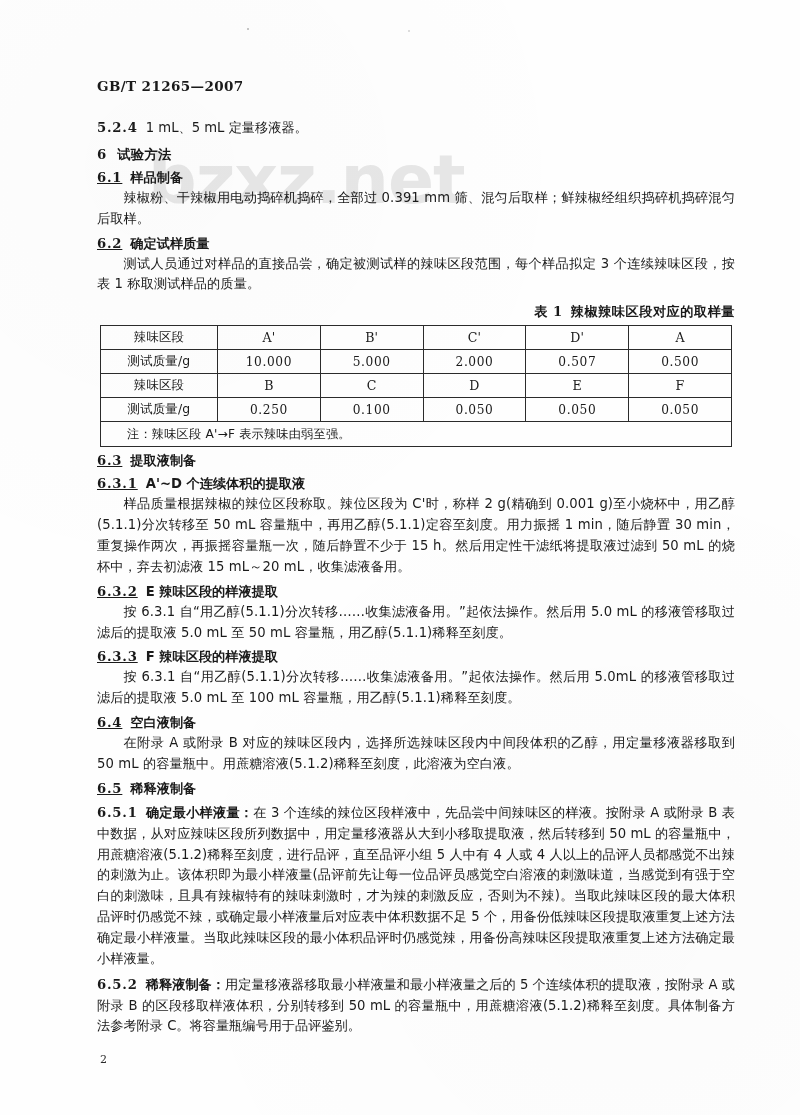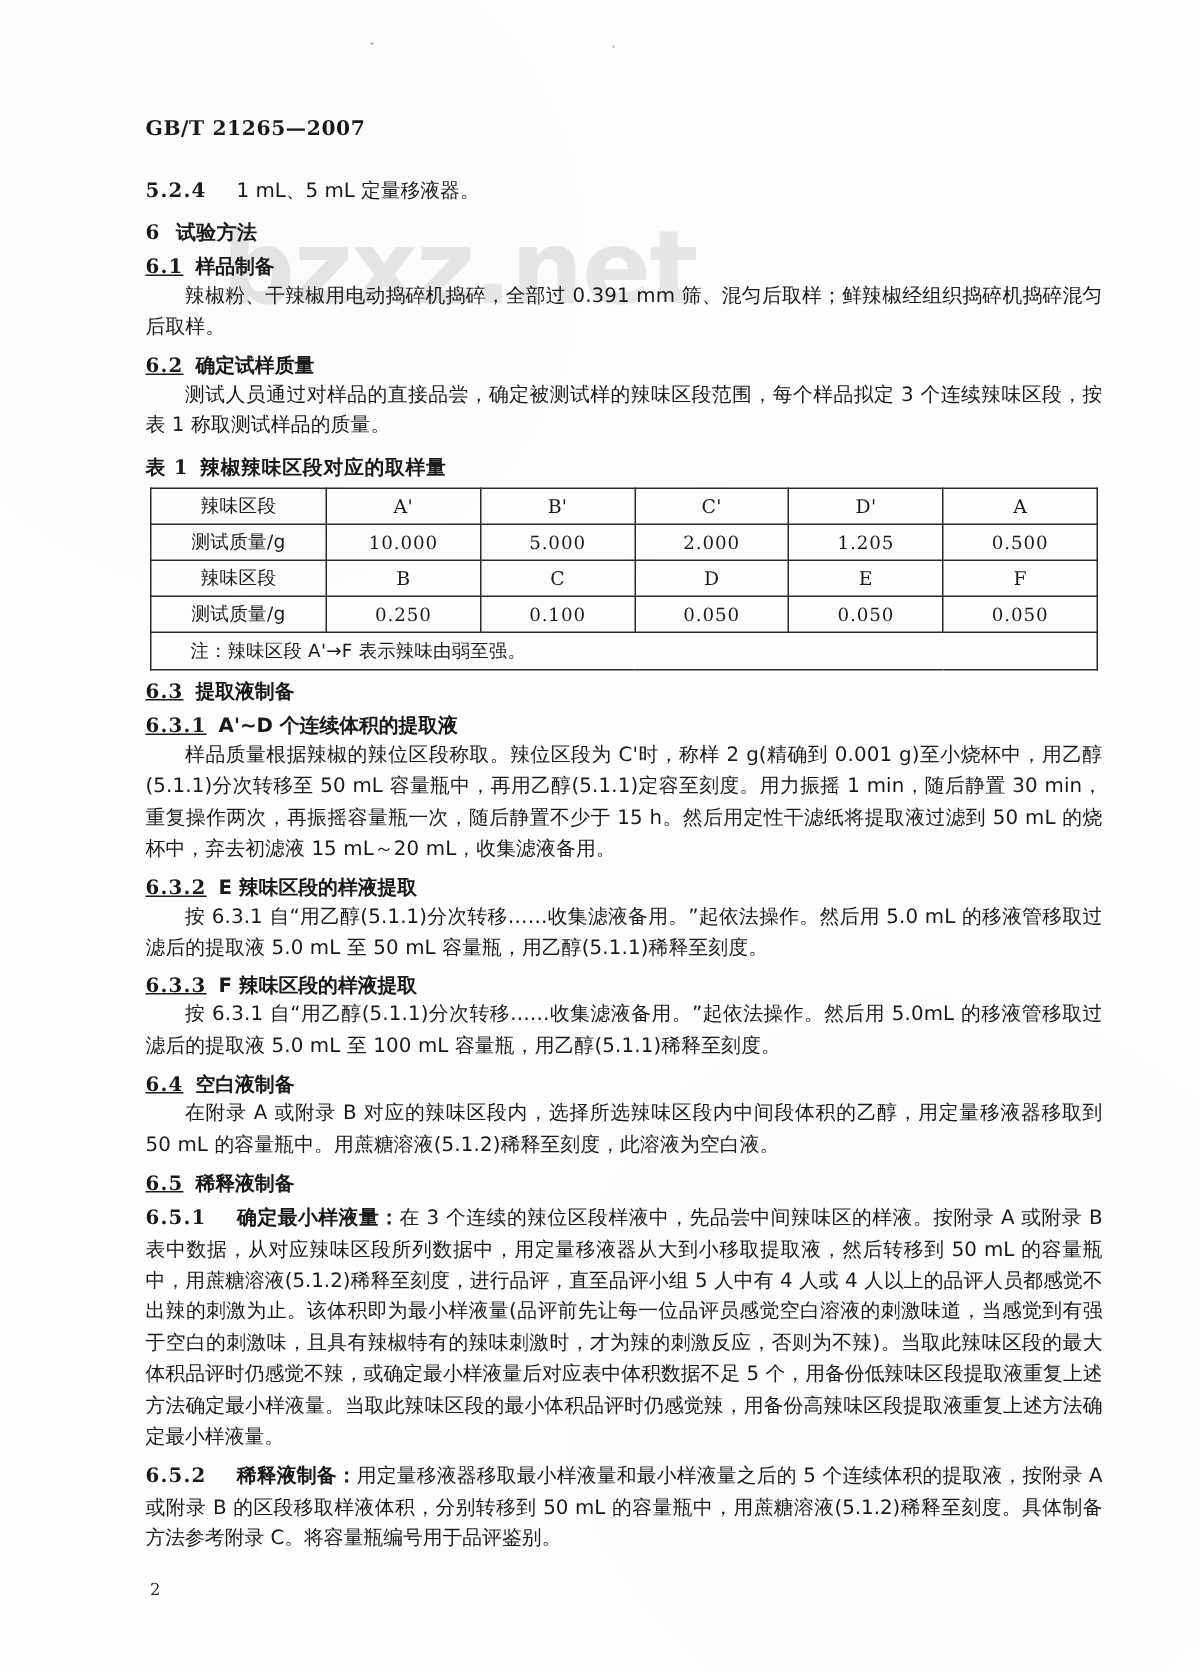--- a/index.html
+++ b/index.html
@@ -107,26 +107,26 @@
     font-size: 13.2px;
     line-height: 1.58;
   }
   p.inline-head .numpart {
     font-family: "DejaVu Serif", "Liberation Serif", serif;
     font-weight: 700;
     letter-spacing: 0.8px;
   }
   p.inline-head .bold-lead {
     font-weight: 700;
-    margin-left: 20px;
+    margin-left: 8px;
   }
 
   
   .table-caption {
-    text-align: left;
+    text-align: right;
     font-weight: 700;
     font-size: 13.2px;
     margin: 8px 0 4px 0;
     letter-spacing: 0.5px;
   }
   .table-caption .cap-num {
     font-family: "DejaVu Serif", "Liberation Serif", serif;
     margin-right: 8px;
   }
   table.gb-table {
@@ -227,21 +227,21 @@
             <td class="segcell">B'</td>
             <td class="segcell">C'</td>
             <td class="segcell">D'</td>
             <td class="segcell">A</td>
           </tr>
           <tr>
             <td class="rowlabel">测试质量/g</td>
             <td class="numcell">10.000</td>
             <td class="numcell">5.000</td>
             <td class="numcell">2.000</td>
-            <td class="numcell">1.205</td>
+            <td class="numcell">0.507</td>
             <td class="numcell">0.500</td>
           </tr>
           <tr>
             <td class="rowlabel">辣味区段</td>
             <td class="segcell">B</td>
             <td class="segcell">C</td>
             <td class="segcell">D</td>
             <td class="segcell">E</td>
             <td class="segcell">F</td>
           </tr>

